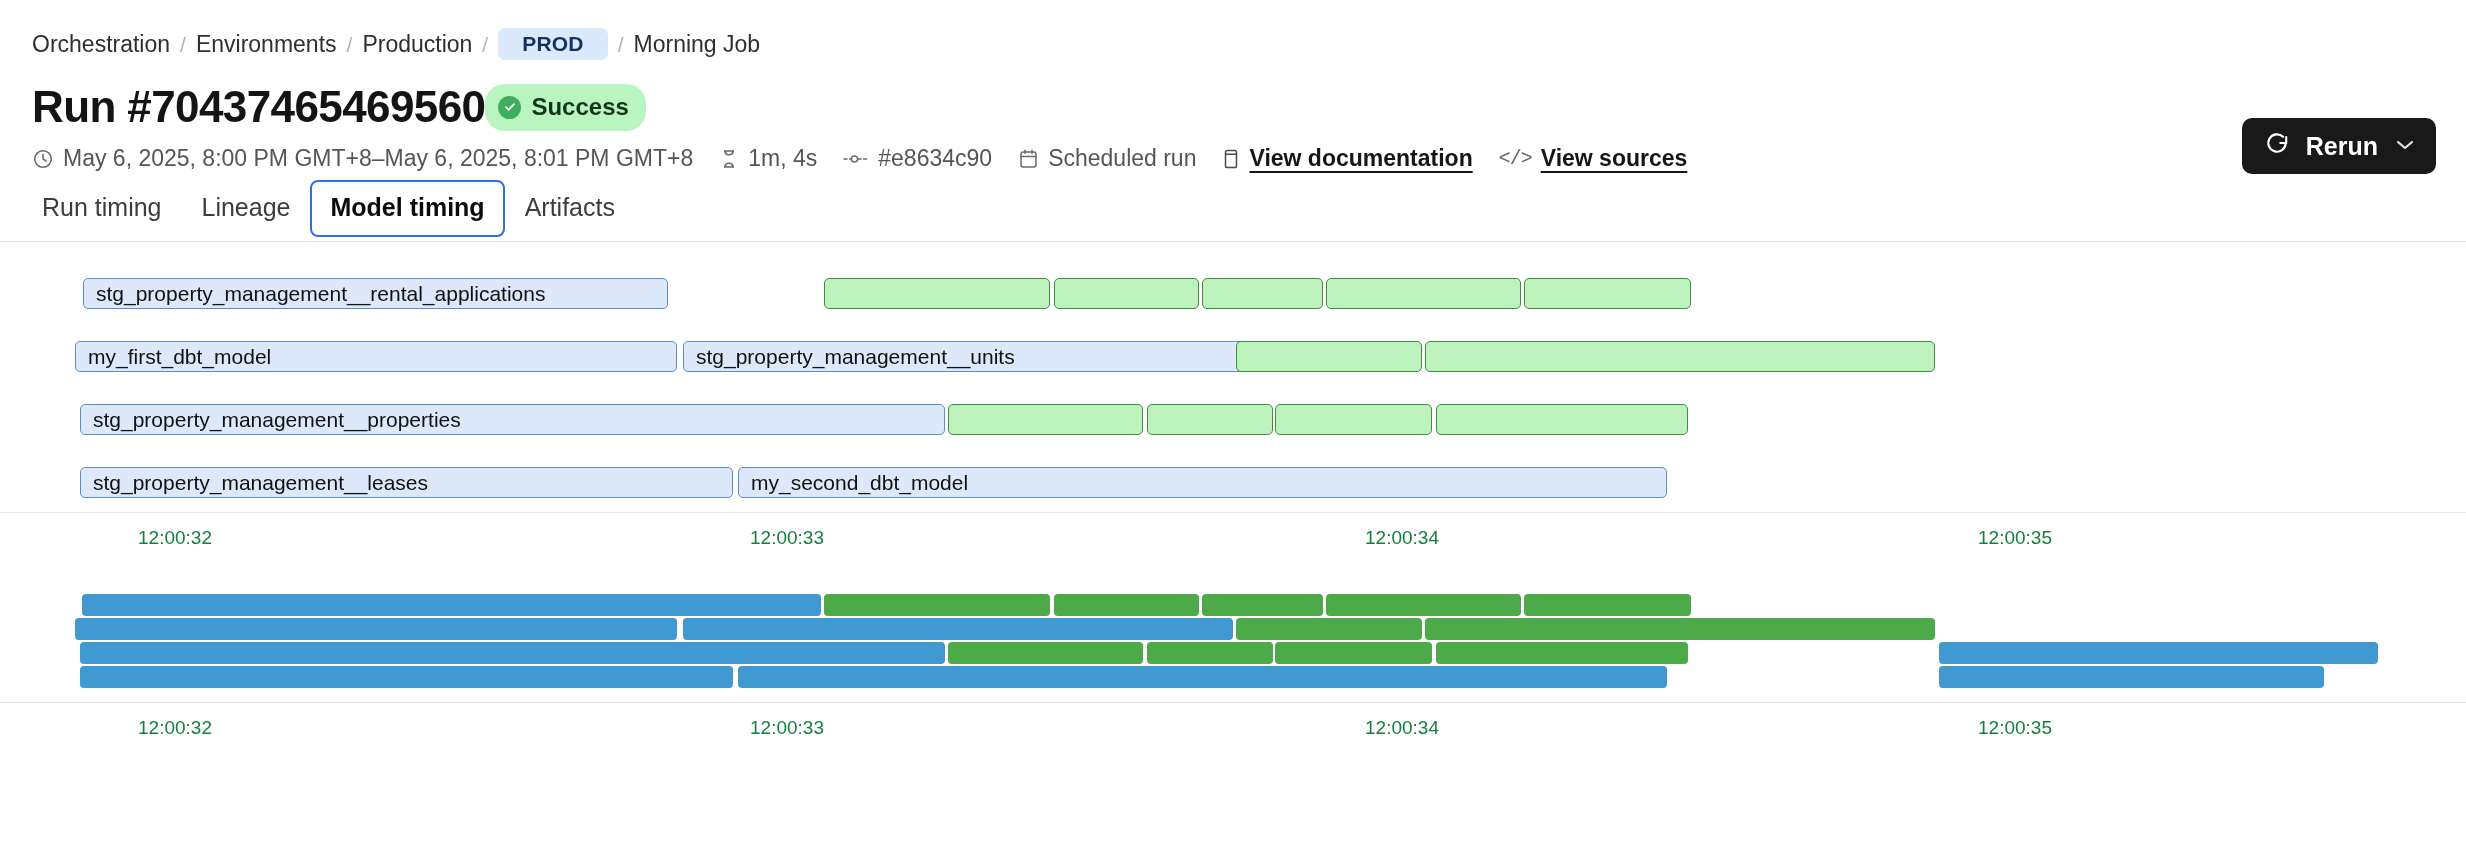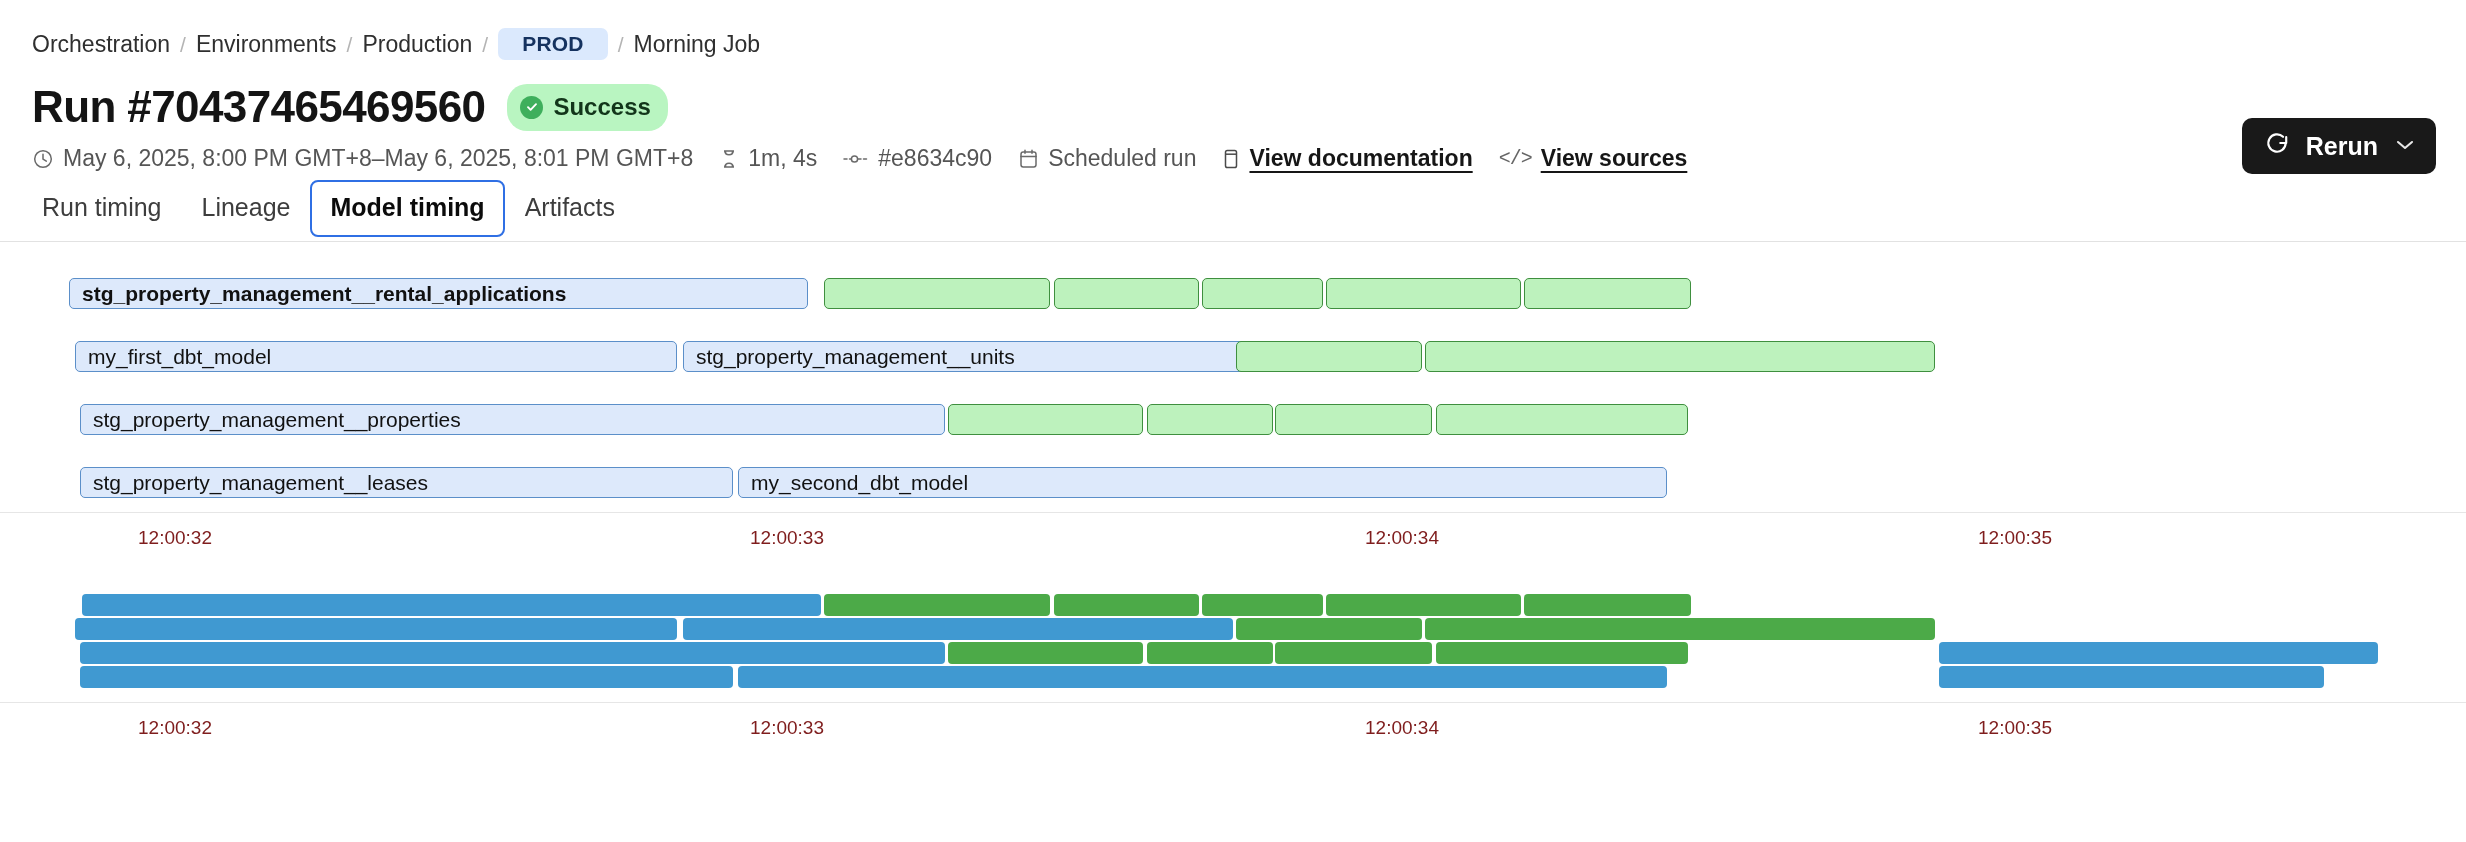--- a/index.html
+++ b/index.html
@@ -31,21 +31,20 @@
     padding: 5px 24px 6px;
     font-size: 21px;
     font-weight: 700;
     letter-spacing: .2px;
   }
 
   
   .title-row {
     display: flex;
     align-items: center;
-    gap: 22px;
     padding: 24px 0 0 32px;
   }
   .page-title {
     font-size: 44px;
     font-weight: 700;
     letter-spacing: -.6px;
     line-height: 1.05;
     color: #141414;
     white-space: nowrap;
   }
@@ -190,21 +189,21 @@
   .axis {
     position: relative;
     height: 42px;
     border-top: 1px solid #e6e6e6;
     margin-top: 14px;
   }
   .axis-tick {
     position: absolute;
     top: 14px;
     font-size: 19px;
-    color: #7f1d1d;
+    color: #15803d;
     white-space: nowrap;
     text-align: center;
   }
   .section { position: relative; }
 </style>
 </head>
 <body>
 
 <div class="breadcrumb" id="breadcrumb">
     <span class="crumb">Orchestration</span>
@@ -308,21 +307,21 @@
     <div class="tab">Run timing</div>
     <div class="tab">Lineage</div>
     <div class="tab active">Model timing</div>
     <div class="tab">Artifacts</div>
   </div>
 
 <div class="section" id="charts" style="padding-top:36px;">
     <div class="chart-wrap">
       <div class="gantt">
         <div class="g-row" style="margin-top: 0px;">
-          <div class="bar pastel-blue" style="left: 69px; width: 739px; font-weight: bold;">
+          <div class="bar pastel-blue" style="left: 83px; width: 585px;">
             <span class="bar-label">stg_property_management__rental_applications</span>
           </div>
           <div class="bar pastel-green" style="left: 824px; width: 226px;"></div>
           <div class="bar pastel-green" style="left: 1054px; width: 145px;"></div>
           <div class="bar pastel-green" style="left: 1202px; width: 121px;"></div>
           <div class="bar pastel-green" style="left: 1326px; width: 195px;"></div>
           <div class="bar pastel-green" style="left: 1524px; width: 167px;"></div>
         </div>
         <div class="g-row" style="margin-top: 32px;">
           <div class="bar pastel-blue" style="left: 75px; width: 602px;">

